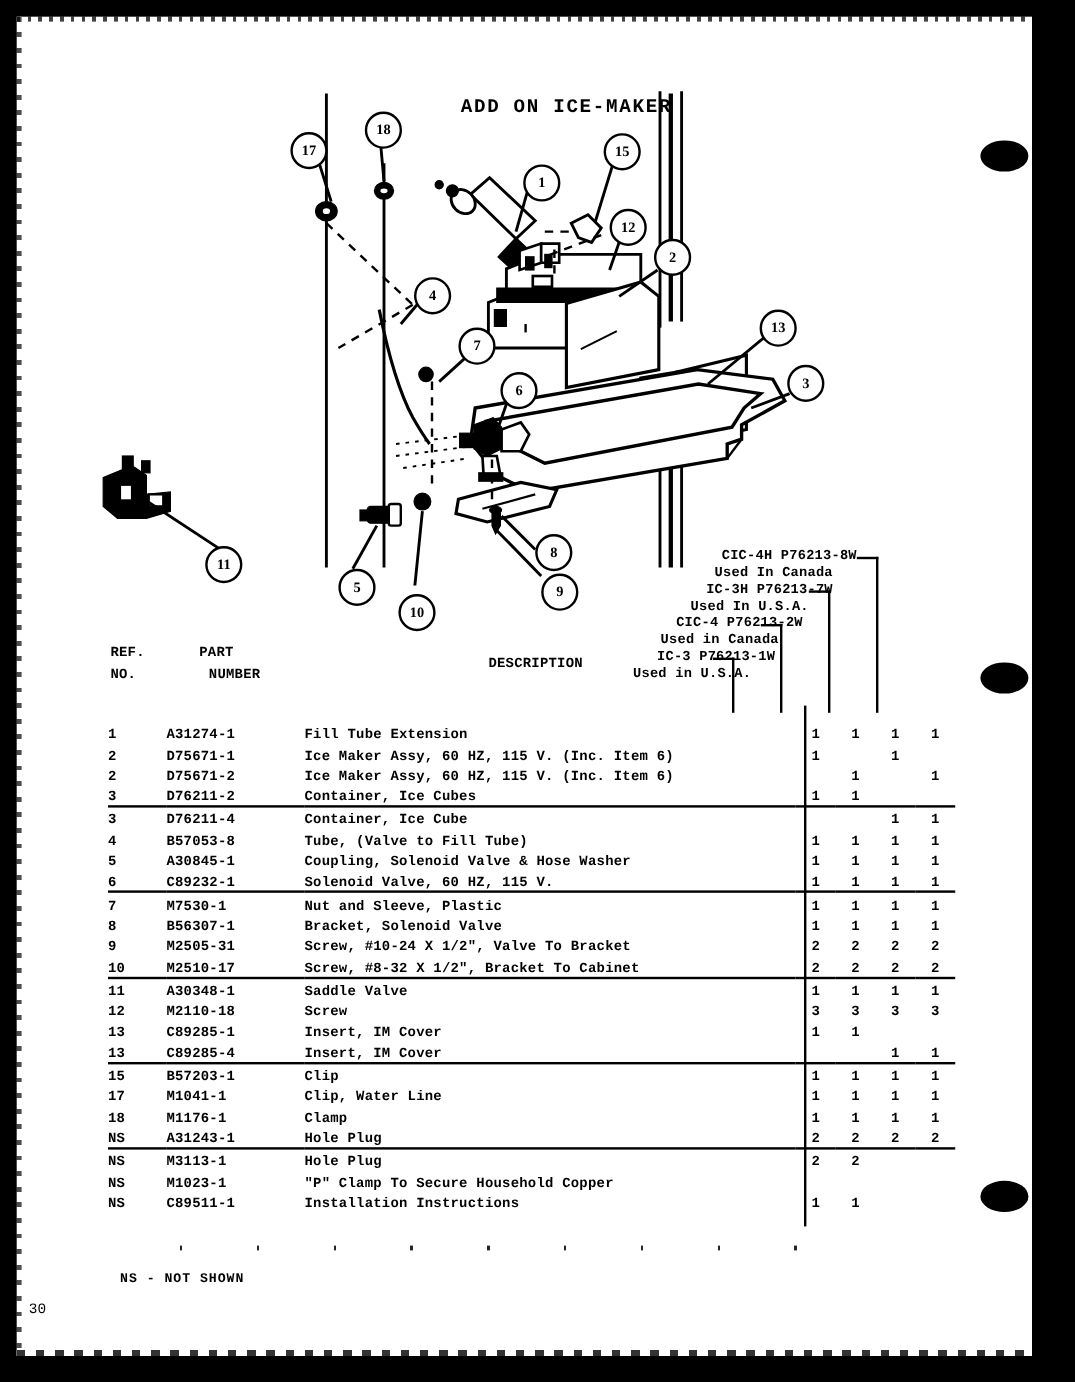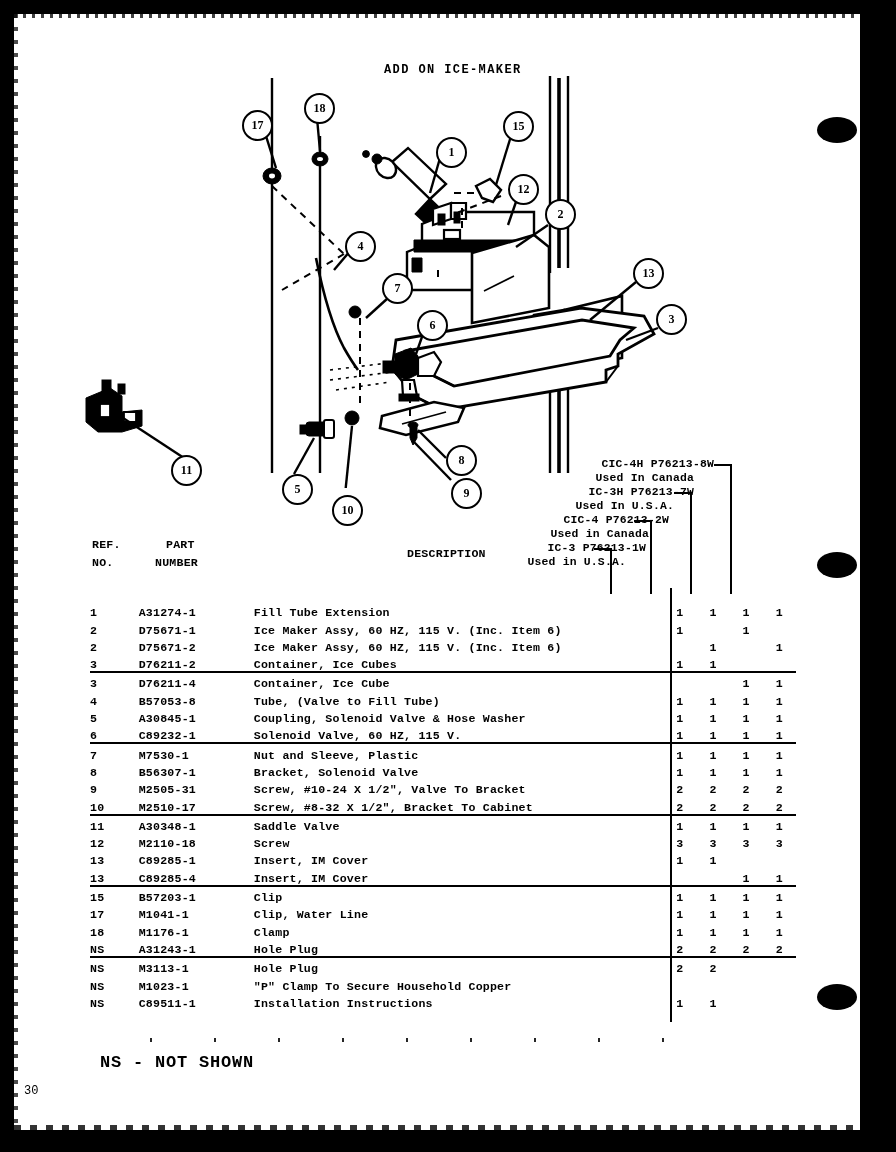--- a/index.html
+++ b/index.html
@@ -25,22 +25,22 @@
      background:repeating-linear-gradient(180deg,#000 0 4px,#fff 4px 13px);opacity:.7;}
   .edge-fade-b{position:absolute;left:14px;bottom:22px;width:846px;height:5px;
      background:repeating-linear-gradient(90deg,#000 0 7px,#fff 7px 16px);opacity:.8;}
 
   
   .hole{position:absolute;background:#000;border-radius:50%;}
 
   
   #diagram{position:absolute;left:14px;top:18px;width:846px;height:470px;}
   .dtitle{
-    position:absolute;left:370px;top:45px;
-    font-size:12px;font-weight:bold;letter-spacing:1.4px;
+    position:absolute;left:370px;top:62px;
+    font-size:16px;font-weight:bold;letter-spacing:1.4px;
     font-family:"Liberation Mono","DejaVu Sans Mono",monospace;
     white-space:nowrap;
   }
   .callout{
     position:absolute;width:27px;height:27px;border:2.6px solid #000;border-radius:50%;
     display:flex;align-items:center;justify-content:center;
     font-size:12px;font-weight:bold;background:#fff;
     font-family:"Liberation Serif","DejaVu Serif",serif;
   }
 
@@ -59,21 +59,21 @@
   td.ref{width:44px;}
   td.pn{width:104px;}
   td.desc{width:370px;padding-left:2px;}
   td.q{width:30px;text-align:center;}
   td.q1{padding-left:14px;}
   tr.rule td{border-bottom:2.2px solid #000;}
 
   .vdiv{position:absolute;width:2.4px;background:#000;}
   .leader{position:absolute;background:#000;}
   .pagenum{position:absolute;left:24px;bottom:54px;font-size:12px;font-weight:normal;}
-  .nsnote{position:absolute;left:100px;bottom:80px;font-size:17px;font-weight:bold;letter-spacing:.8px;}
+  .nsnote{position:absolute;left:100px;bottom:80px;font-size:11px;font-weight:bold;letter-spacing:.8px;}
   .dotrow{position:absolute;left:150px;bottom:110px;width:560px;height:4px;
      background:repeating-linear-gradient(90deg,#000 0 2px,transparent 2px 64px);opacity:.85;}
 </style>
 </head>
 <body>
 
 <div id="page">
 
   <div class="scan-edge edge-top"></div>
   <div class="scan-edge edge-left"></div>
@@ -311,21 +311,21 @@
     <div class="leader" style="left:660px;top:-8px;width:18px;height:2.4px;"></div>
     <div class="leader" style="left:676px;top:-8px;width:2.4px;height:102px;"></div>
     <div class="leader" style="left:620px;top:20px;width:18px;height:2.4px;"></div>
     <div class="leader" style="left:636px;top:20px;width:2.4px;height:74px;"></div>
     <div class="leader" style="left:580px;top:48px;width:18px;height:2.4px;"></div>
     <div class="leader" style="left:596px;top:48px;width:2.4px;height:46px;"></div>
 
     <div class="colhdr" style="left:78px;top:38px;">REF.</div>
     <div class="colhdr" style="left:78px;top:56px;">NO.</div>
     <div class="colhdr" style="left:152px;top:38px;">PART</div>
-    <div class="colhdr" style="left:141px;top:56px;">NUMBER</div>
+    <div class="colhdr" style="left:160px;top:56px;">NUMBER</div>
     <div class="colhdr" style="left:350px;top:47px;padding-left:43px;">DESCRIPTION</div>
 
     <div class="vdiv" style="left:656px;top:88px;height:434px;"></div>
 
     <table class="parts">
       <tbody id="rows-body">
           <tr>
             <td class="ref">1</td>
             <td class="pn">A31274-1</td>
             <td class="desc">Fill Tube Extension</td>

